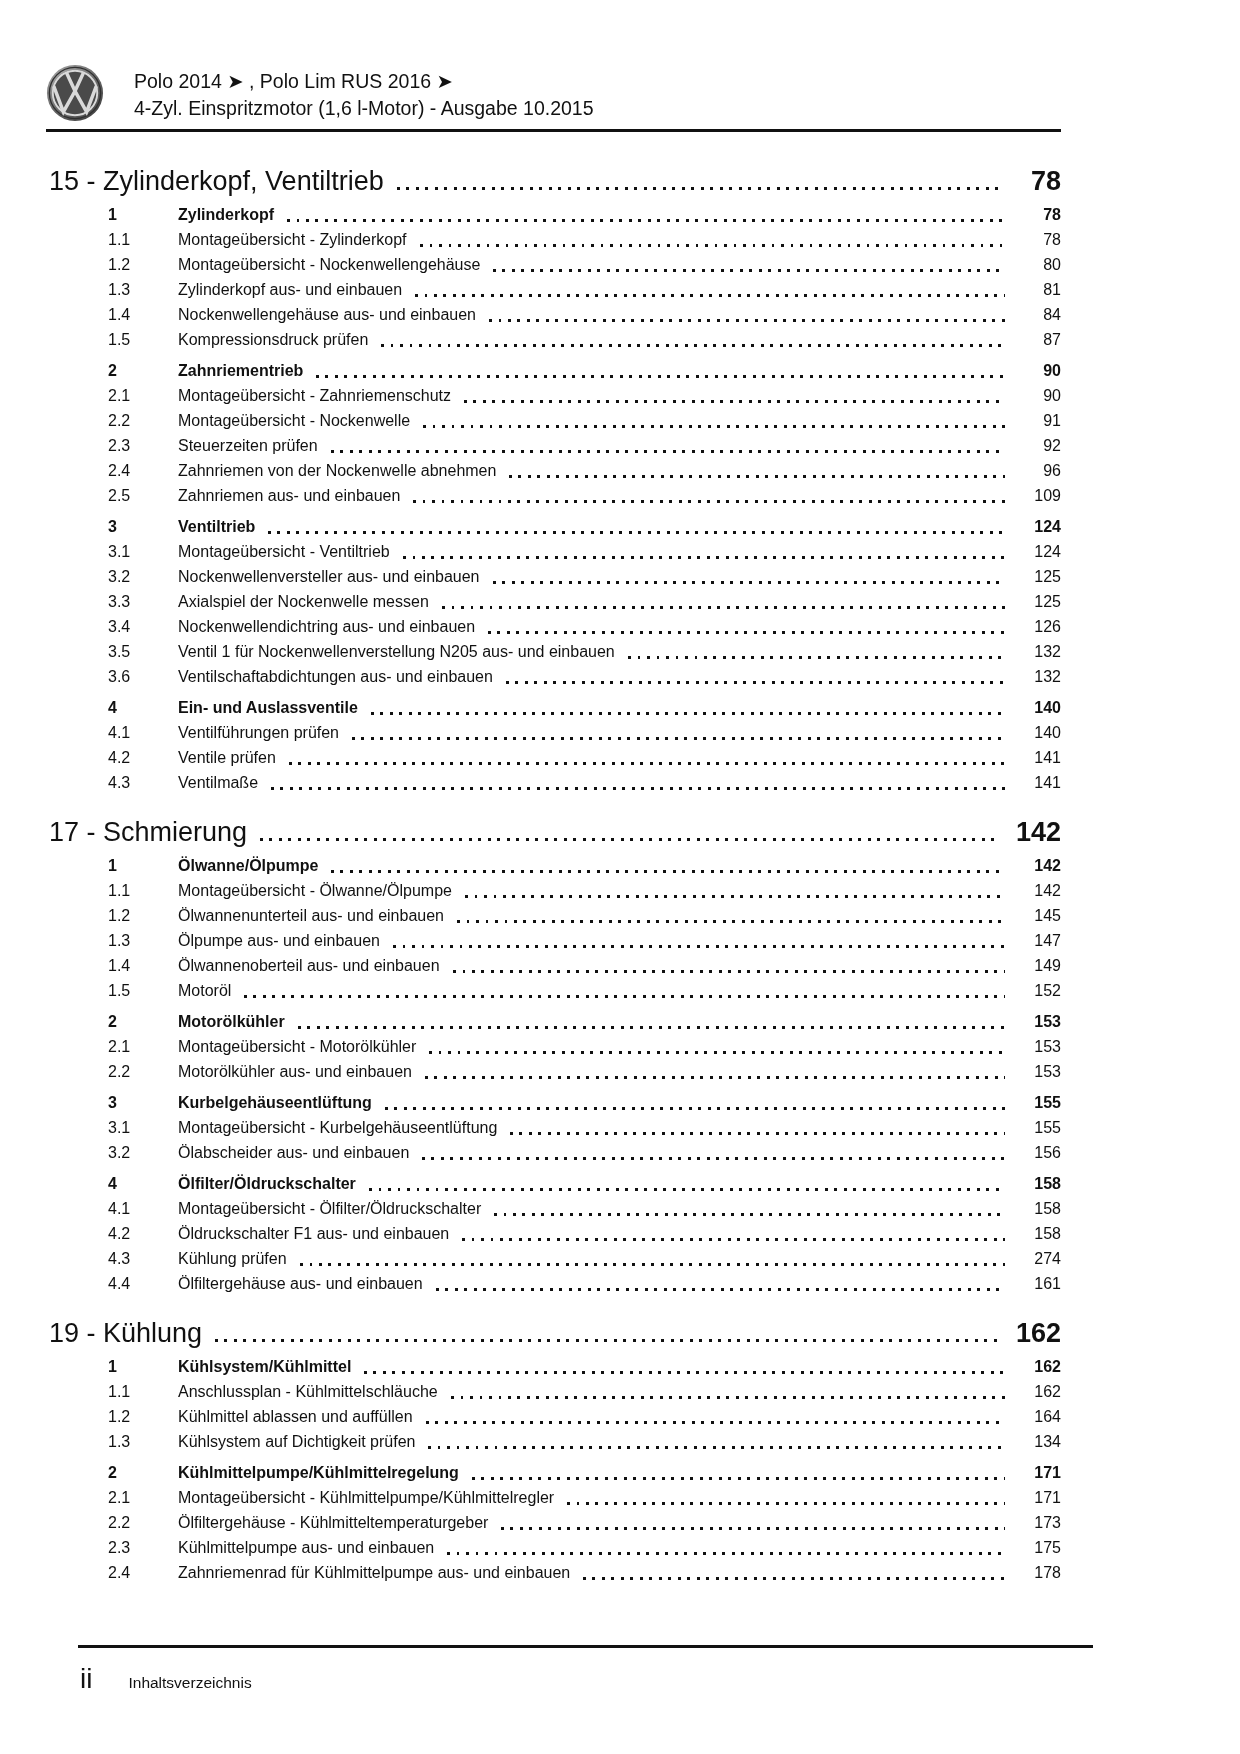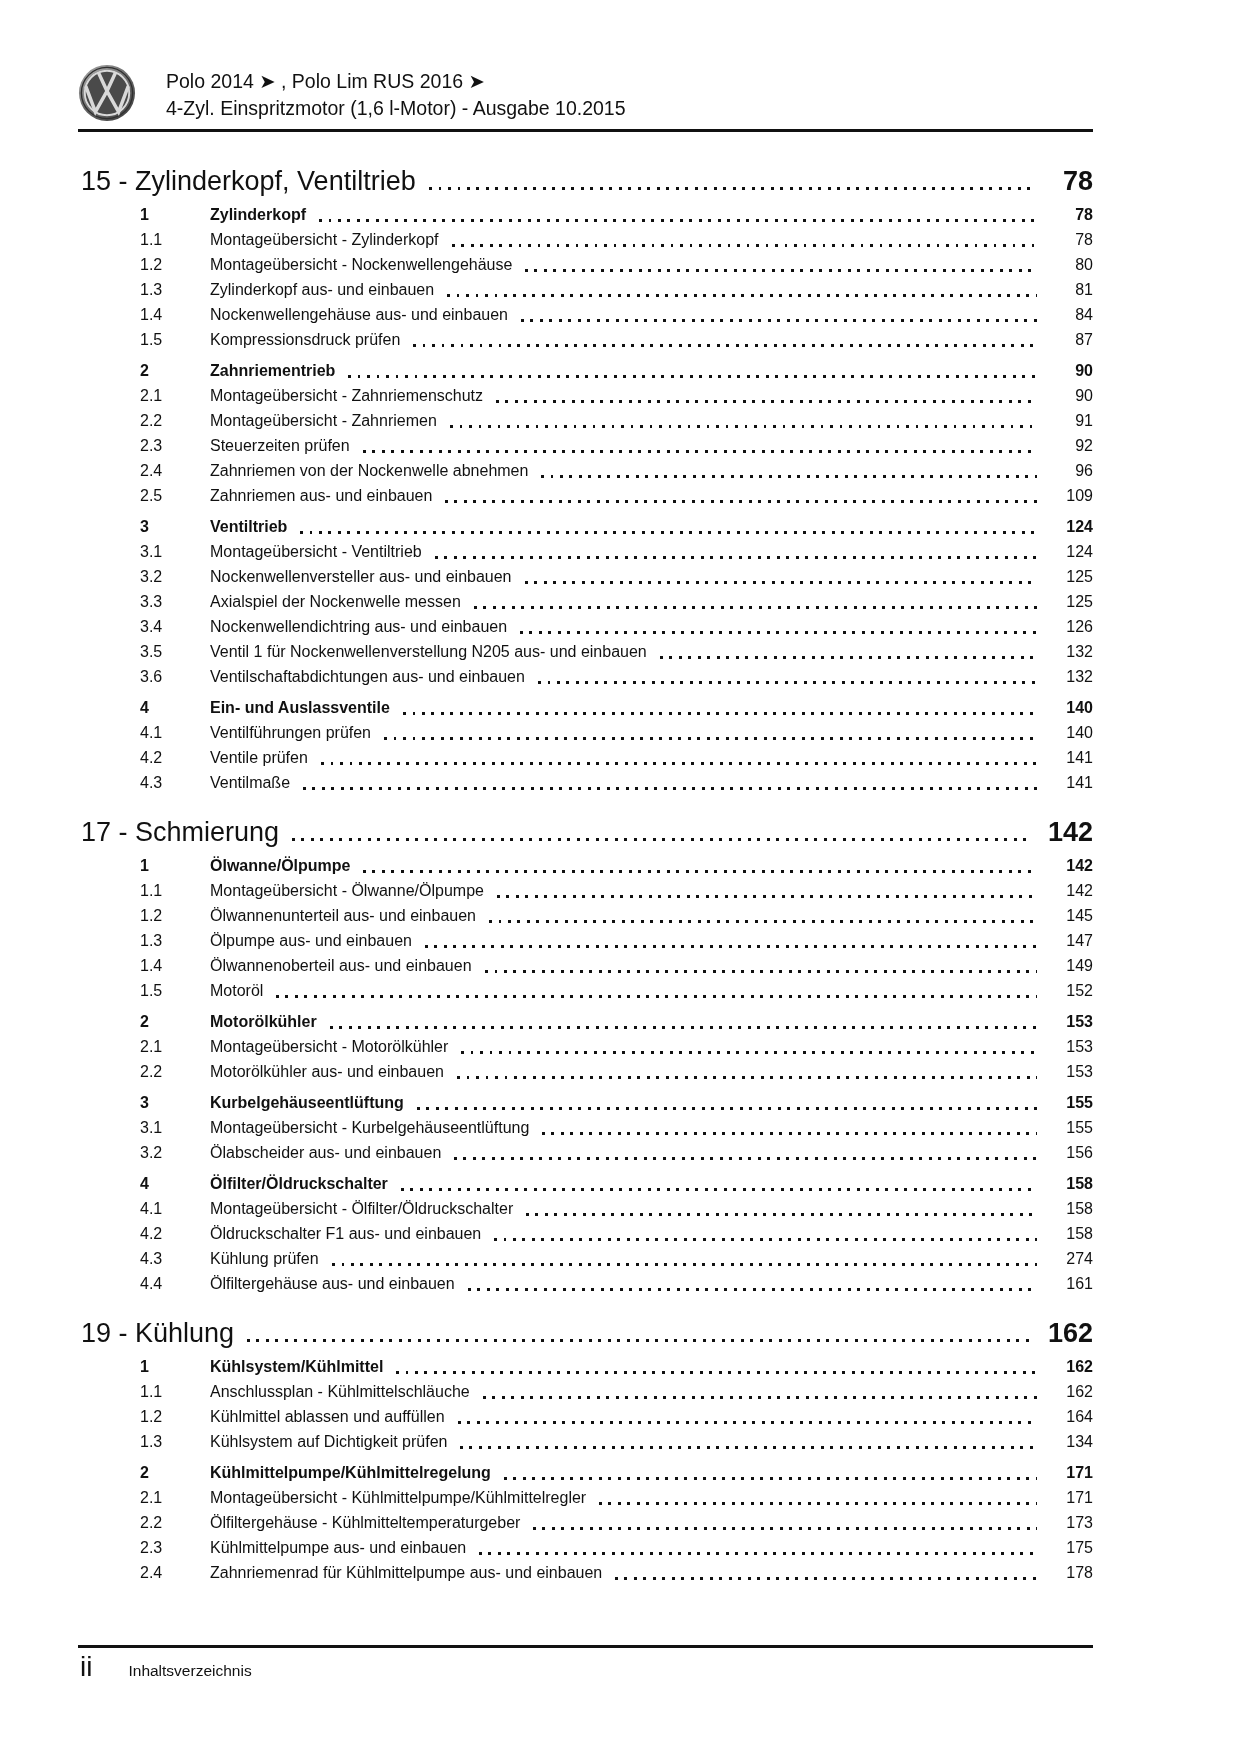--- a/index.html
+++ b/index.html
@@ -11,21 +11,21 @@
   }
   .page {
     position: relative;
     width: 1240px;
     height: 1754px;
     background: #ffffff;
     overflow: hidden;
   }
   .content {
     width: 1015px;
-    margin-left: 78px;
+    margin-left: 46px;
   }
   
   .header {
     padding-top: 64px;
     display: flex;
     align-items: flex-start;
   }
   .logo-wrap {
     width: 58px;
     height: 58px;
@@ -90,21 +90,21 @@
     background-image: repeating-linear-gradient(to right, #111 0 2.6px, transparent 2.6px 9.5px);
   }
   .chapter-heading-row .leader::before { height: 3px; bottom: 6px; }
   
   .footer {
     position: absolute;
     left: 78px;
     width: 1015px;
     top: 1645px;
     border-top: 3px solid #111111;
-    padding-top: 4px;
+    padding-top: 16px;
     display: flex;
     align-items: baseline;
   }
   .footer-page {
     font-size: 28px;
     line-height: 30px;
     margin-left: 2px;
   }
   .footer-label {
     font-size: 15.5px;
@@ -201,21 +201,21 @@
 
   <div class="row">
     <span class="row-num">2.1</span>
     <span class="row-title">Montageübersicht - Zahnriemenschutz</span>
     <span class="leader"></span>
     <span class="row-page">90</span>
   </div>
 
   <div class="row">
     <span class="row-num">2.2</span>
-    <span class="row-title">Montageübersicht - Zahnriemen</span>
+    <span class="row-title">Montageübersicht - Nockenwelle</span>
     <span class="leader"></span>
     <span class="row-page">91</span>
   </div>
 
   <div class="row">
     <span class="row-num">2.3</span>
     <span class="row-title">Steuerzeiten prüfen</span>
     <span class="leader"></span>
     <span class="row-page">92</span>
   </div>

